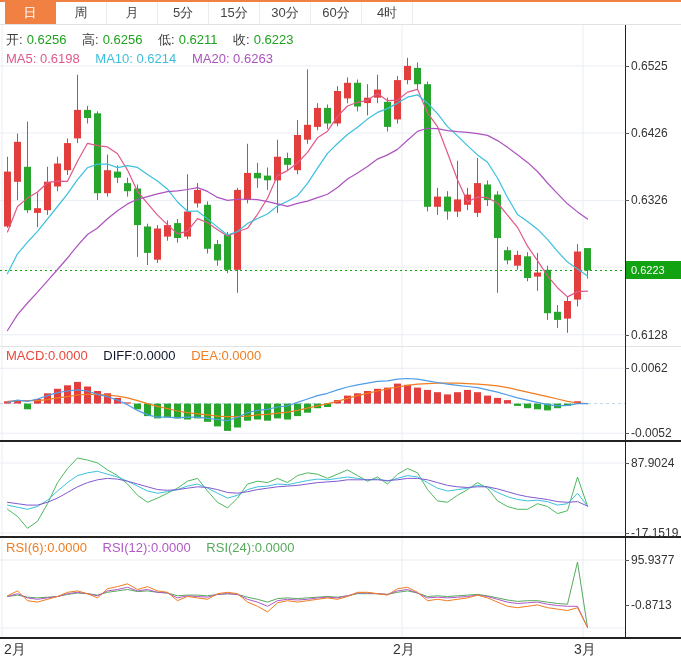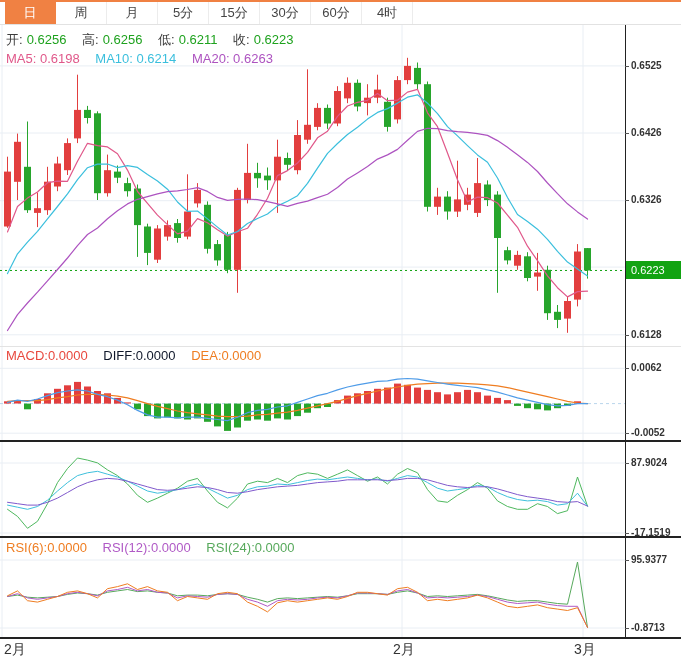--- a/index.html
+++ b/index.html
@@ -22,21 +22,21 @@
   .legend{position:absolute;left:6px;font-size:13px;white-space:nowrap;z-index:3;}
   .legend span{margin-right:4px;}
   .legend .gap{margin-right:12px;}
   .lk{color:#3c3c3c;}
   .lv{color:#1ea21e;}
   .ma5{color:#e0588a;} .ma10{color:#3bbfdd;} .ma20{color:#ad53c0;}
   .c-macd{color:#e8483e;} .c-diff{color:#0f172a;} .c-dea{color:#ef7d21;}
   .c-k{color:#3ec0dc;} .c-d{color:#8059cc;} .c-j{color:#4eb85e;}
   .c-r6{color:#ef7d21;margin-top:32px;} .c-r12{color:#b05ac6;} .c-r24{color:#57a95c;}
   
-  .ylab{position:absolute;left:631px;height:14px;line-height:14px;font-size:10px;color:#333;z-index:2;font-weight:bold;}
+  .ylab{position:absolute;left:631px;height:14px;line-height:14px;font-size:12px;color:#333;z-index:2;}
   .ylab::before{content:"";position:absolute;left:-6px;top:7px;width:4px;height:1px;background:#555;}
   .xlab{position:absolute;top:641px;font-size:14px;color:#333;}
   .ptag{position:absolute;left:626px;top:261px;width:52px;height:18px;background:#12a312;color:#fff;
         font-size:11px;line-height:18px;padding-left:5px;z-index:4;}
 </style>
 </head>
 <body>
 
 <div class="app">
 
@@ -292,19 +292,19 @@
   <div class="ylab" style="top:59px">0.6525</div>
   <div class="ylab" style="top:126px">0.6426</div>
   <div class="ylab" style="top:193px">0.6326</div>
   <div class="ylab" style="top:328px">0.6128</div>
   <div class="ptag">0.6223</div>
   <div class="ylab" style="top:361px">0.0062</div>
   <div class="ylab" style="top:426px">-0.0052</div>
   <div class="ylab" style="top:456px">87.9024</div>
   <div class="ylab" style="top:526px">-17.1519</div>
   <div class="ylab" style="top:553px">95.9377</div>
-  <div class="ylab" style="top:621px">-0.8713</div>
+  <div class="ylab" style="top:598px">-0.8713</div>
 
   <div class="xlab" style="left:4px">2月</div>
   <div class="xlab" style="left:393px">2月</div>
   <div class="xlab" style="left:574px">3月</div>
 
 </div>
 
 </body></html>

